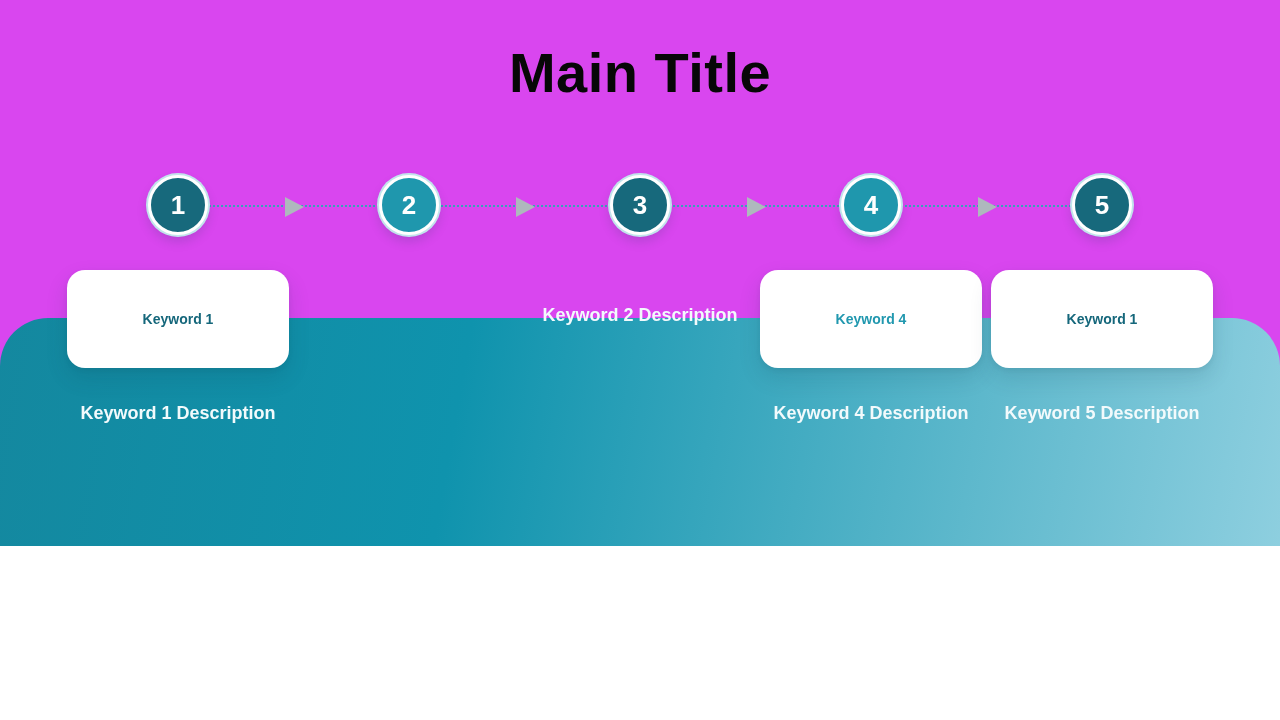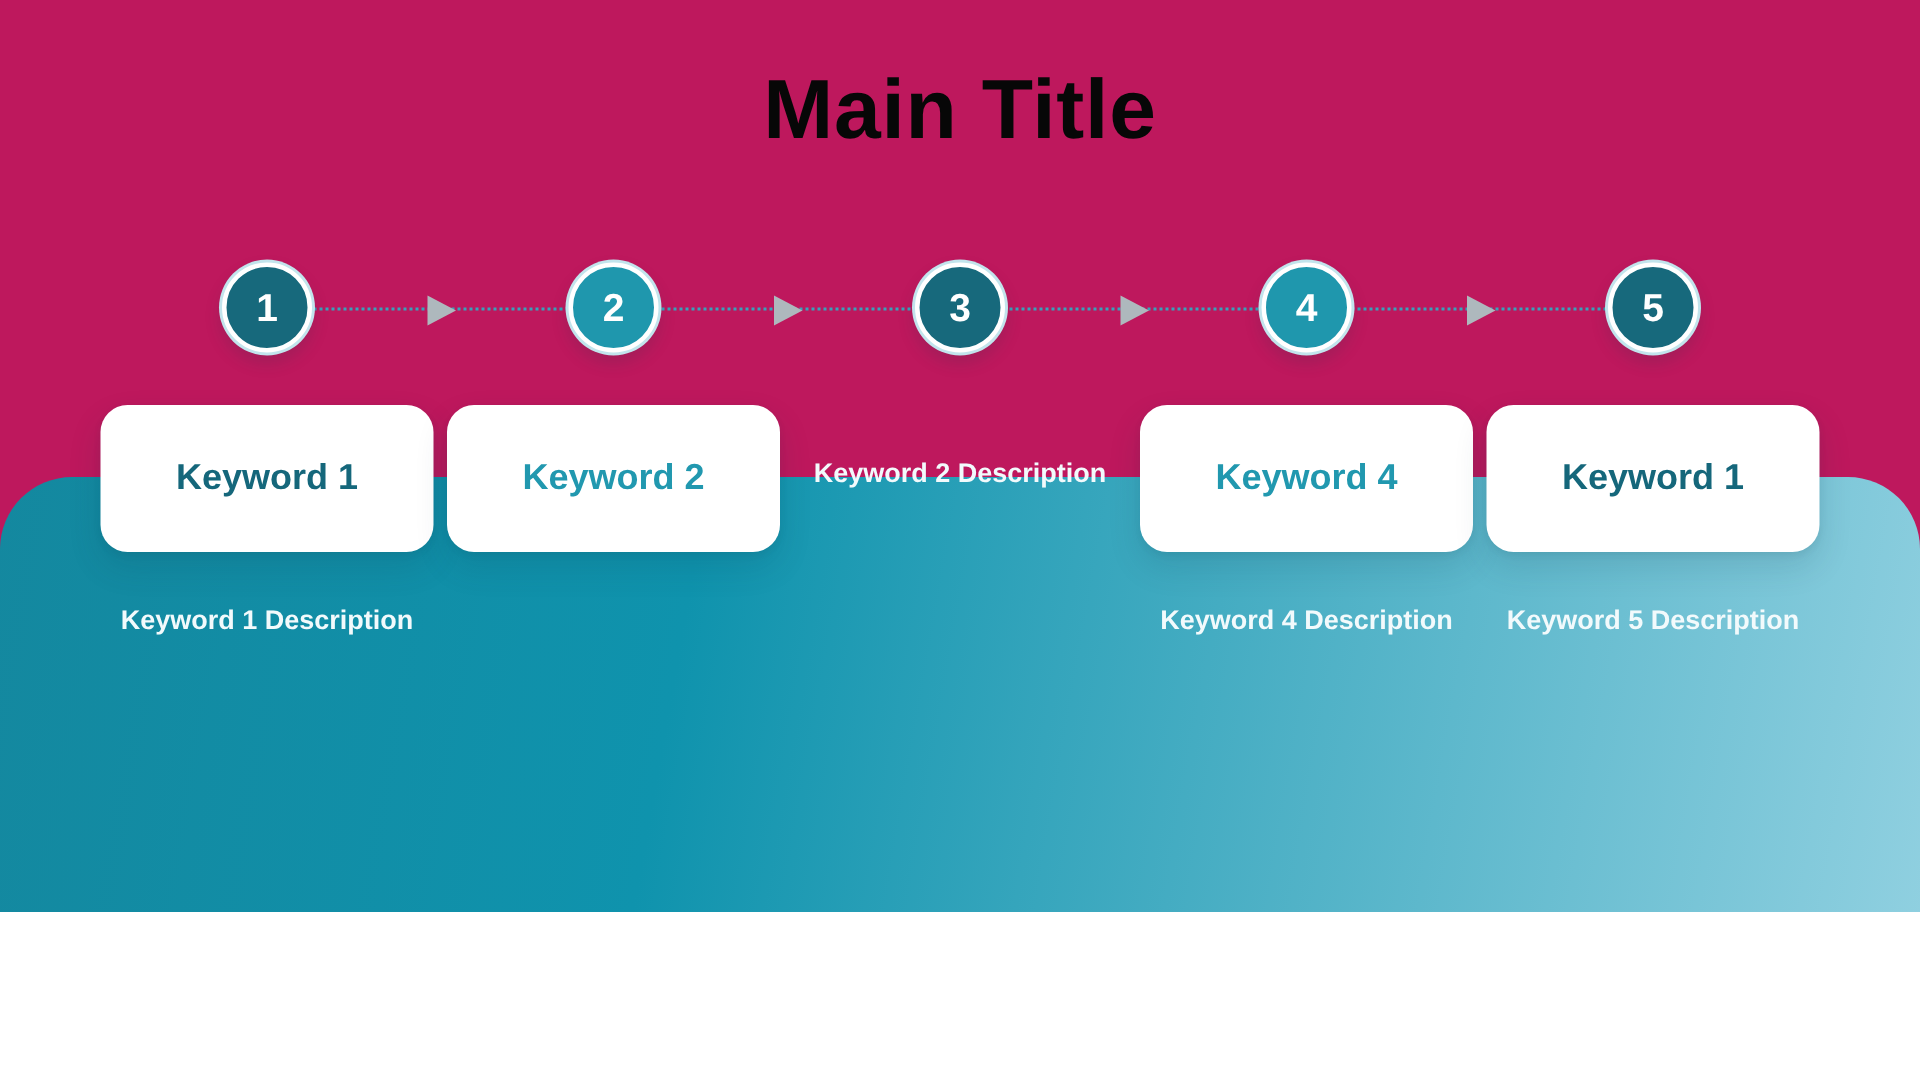--- a/index.html
+++ b/index.html
@@ -3,21 +3,21 @@
 <meta charset="utf-8">
 <style>
   html,body{margin:0;padding:0;}
   body{
     width:1280px;height:720px;
     font-family:"Liberation Sans",sans-serif;
     background:#ffffff;
     overflow:hidden;
   }
   .slide{
-    position:relative;width:1280px;height:608px;background:#be185d;overflow:hidden;
+    position:relative;width:1280px;height:546px;background:#d946ef;overflow:hidden;
   }
   
   .bg-shape{
     position:absolute;left:0;top:318px;width:1280px;height:402px;
     background:linear-gradient(100deg,#14889f 0%,#0f93ad 35%,#92d1e1 100%);
     border-radius:48px 48px 0 0;
     z-index:0;
   }
   .title{
     position:absolute;top:40px;left:0;width:100%;
@@ -61,21 +61,21 @@
     margin-bottom:35px;
     background:#17697c;
   }
   .card{
     width:222px;height:98px;box-sizing:border-box;
     background:#ffffff;border-radius:18px;
     box-shadow:0 10px 22px rgba(15,60,75,0.14), 0 2px 5px rgba(15,60,75,0.08);
     display:flex;align-items:center;justify-content:center;
   }
   .card-label{
-    font-size:24px;font-weight:700;color:#15677b;
+    font-size:14px;font-weight:700;color:#15677b;
   }
   .desc{
     margin-top:35px;
     font-size:18px;font-weight:700;color:#f2fafc;
     text-align:center;
   }
   .variant-dark  .circle{background:#17697c;}
   .variant-light .circle{background:#1f97ad;}
   .variant-dark  .card-label{color:#15677b;}
   .variant-light .card-label{color:#2198af;}
@@ -103,23 +103,20 @@
       <div class="card">
         <span class="card-label">Keyword 1</span>
       </div>
       <div class="desc">Keyword 1 Description</div>
     </div>
 
     <div class="step variant-light">
       <div class="circle">
         <span>2</span>
       </div>
-      <div class="card">
-        <span class="card-label">Keyword 2</span>
-      </div>
     </div>
 
     <div class="step variant-dark">
       <div class="circle">
         <span>3</span>
       </div>
       <div class="desc">Keyword 2 Description</div>
     </div>
 
     <div class="step variant-light">

